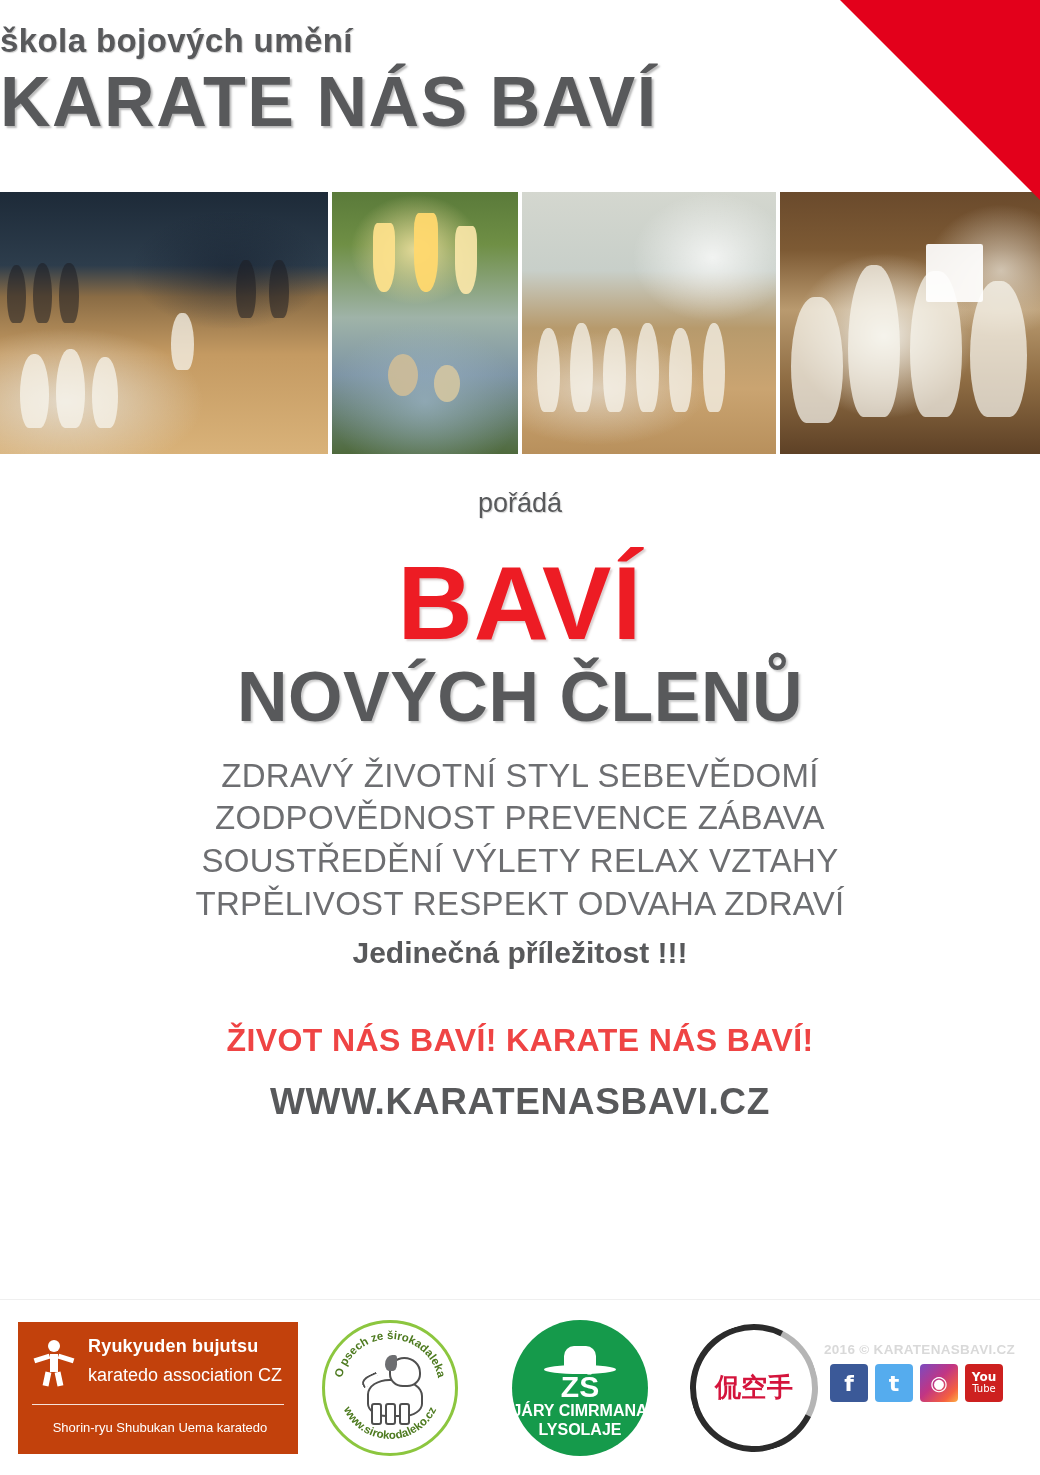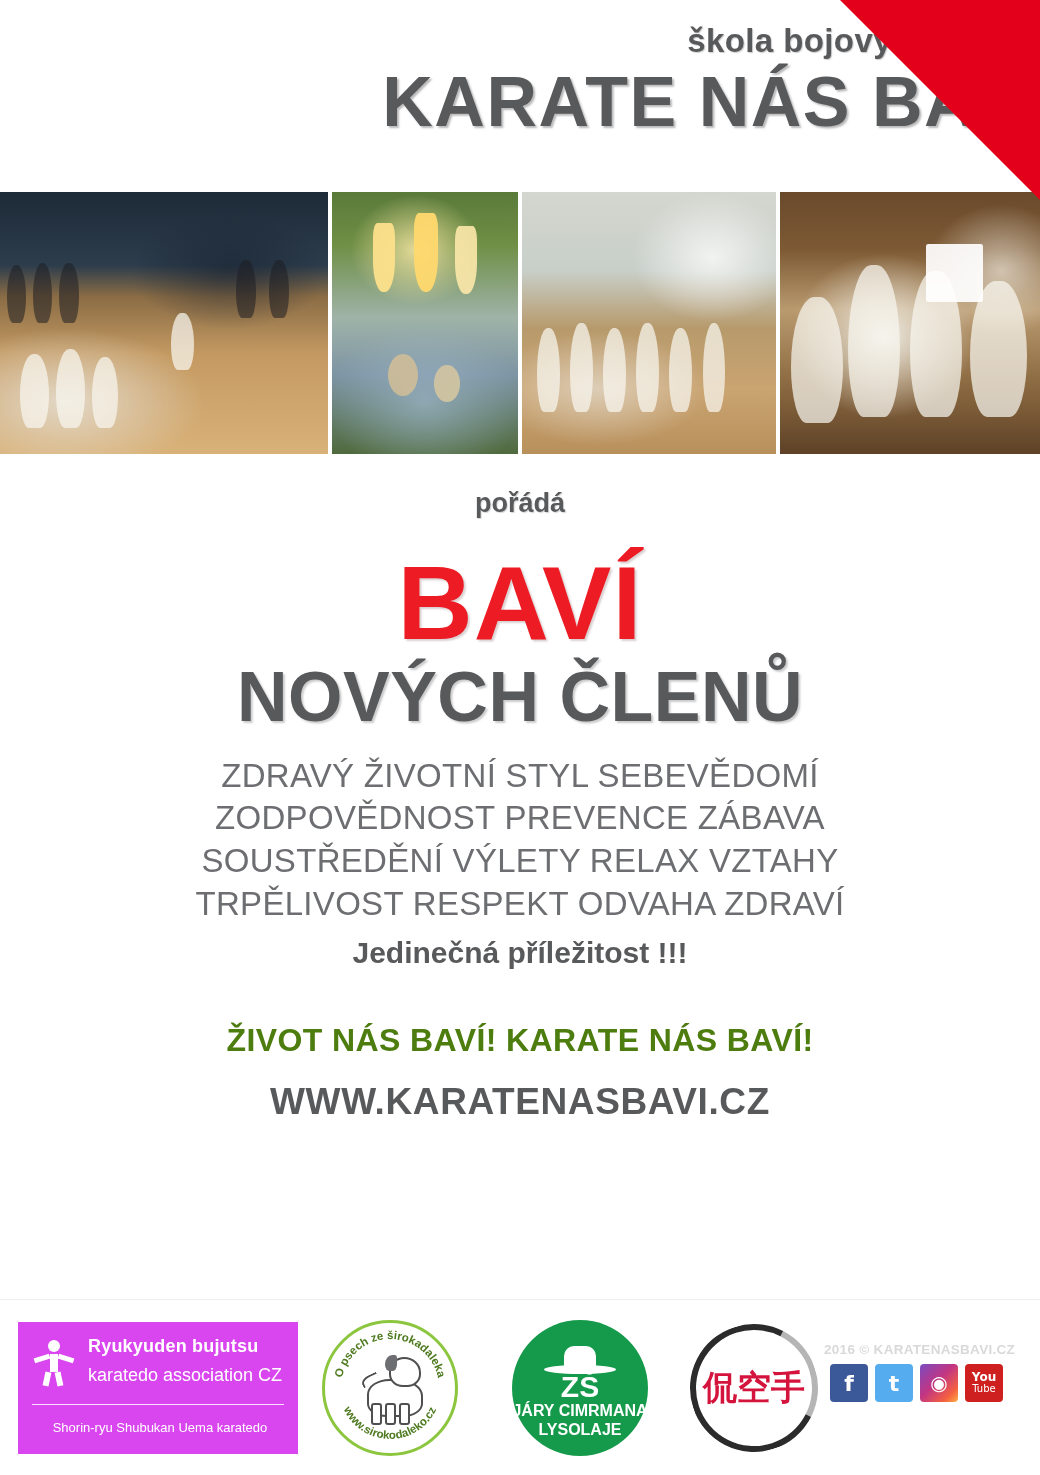--- a/index.html
+++ b/index.html
@@ -53,21 +53,21 @@
     white-space: nowrap;
     text-align: center;
     width: 190px;
   }
   .ribbon-line.l1 { top: 22px; left: 8px; }
   .ribbon-line.l2 { top: 48px; left: 8px; }
 
   
   .header {
     padding-top: 22px;
-    text-align: right;
+    text-align: left;
   }
   .school-line {
     font-size: 33px;
     font-weight: bold;
     color: #58595b;
     letter-spacing: 0.4px;
     text-shadow: 1px 1px 1px rgba(140,140,140,0.45);
   }
   .brand {
     margin-top: 6px;
@@ -138,21 +138,21 @@
   
   .body-wrap {
     position: absolute;
     top: 470px;
     left: 0;
     width: 1040px;
     text-align: center;
   }
   .porada {
     font-size: 27px;
-    font-weight: bold;
+    font-weight: normal;
     color: #58595b;
     margin-top: 18px;
     text-shadow: 1px 1px 1px rgba(150,150,150,0.4);
   }
   .nabor {
     margin-top: 32px;
     font-size: 104px;
     font-weight: bold;
     color: #ed1c24;
     letter-spacing: 1px;
@@ -180,21 +180,21 @@
   .unique {
     margin-top: 10px;
     font-size: 30px;
     font-weight: bold;
     color: #58595b;
   }
   .slogan {
     margin-top: 52px;
     font-size: 32px;
     font-weight: bold;
-    color: #4d7c0f;
+    color: #ef4444;
     letter-spacing: 0.4px;
   }
   .site {
     margin-top: 22px;
     font-size: 37px;
     font-weight: bold;
     color: #58595b;
     letter-spacing: 0.6px;
   }
 
@@ -209,21 +209,21 @@
     border-top: 1px solid #efefef;
   }
 
   
   .logo-ryukyuden {
     position: absolute;
     left: 18px;
     top: 22px;
     width: 280px;
     height: 132px;
-    background: #d946ef;
+    background: #c2410c;
     color: #ffffff;
     box-sizing: border-box;
     padding: 14px 12px 10px 70px;
   }
   .logo-ryukyuden .ry-mark {
     position: absolute;
     left: 14px;
     top: 18px;
     width: 44px;
     height: 46px;
@@ -421,21 +421,21 @@
   .logo-kanji .chars {
     position: absolute;
     inset: 0;
     display: flex;
     flex-direction: column;
     align-items: center;
     justify-content: center;
     gap: 0px;
     color: #d4143c;
     font-family: "DejaVu Sans", sans-serif;
-    font-size: 34px;
+    font-size: 26px;
     line-height: 1.05;
     font-weight: bold;
   }
 
   
   .copyright {
     position: absolute;
     left: 824px;
     top: 42px;
     width: 200px;

